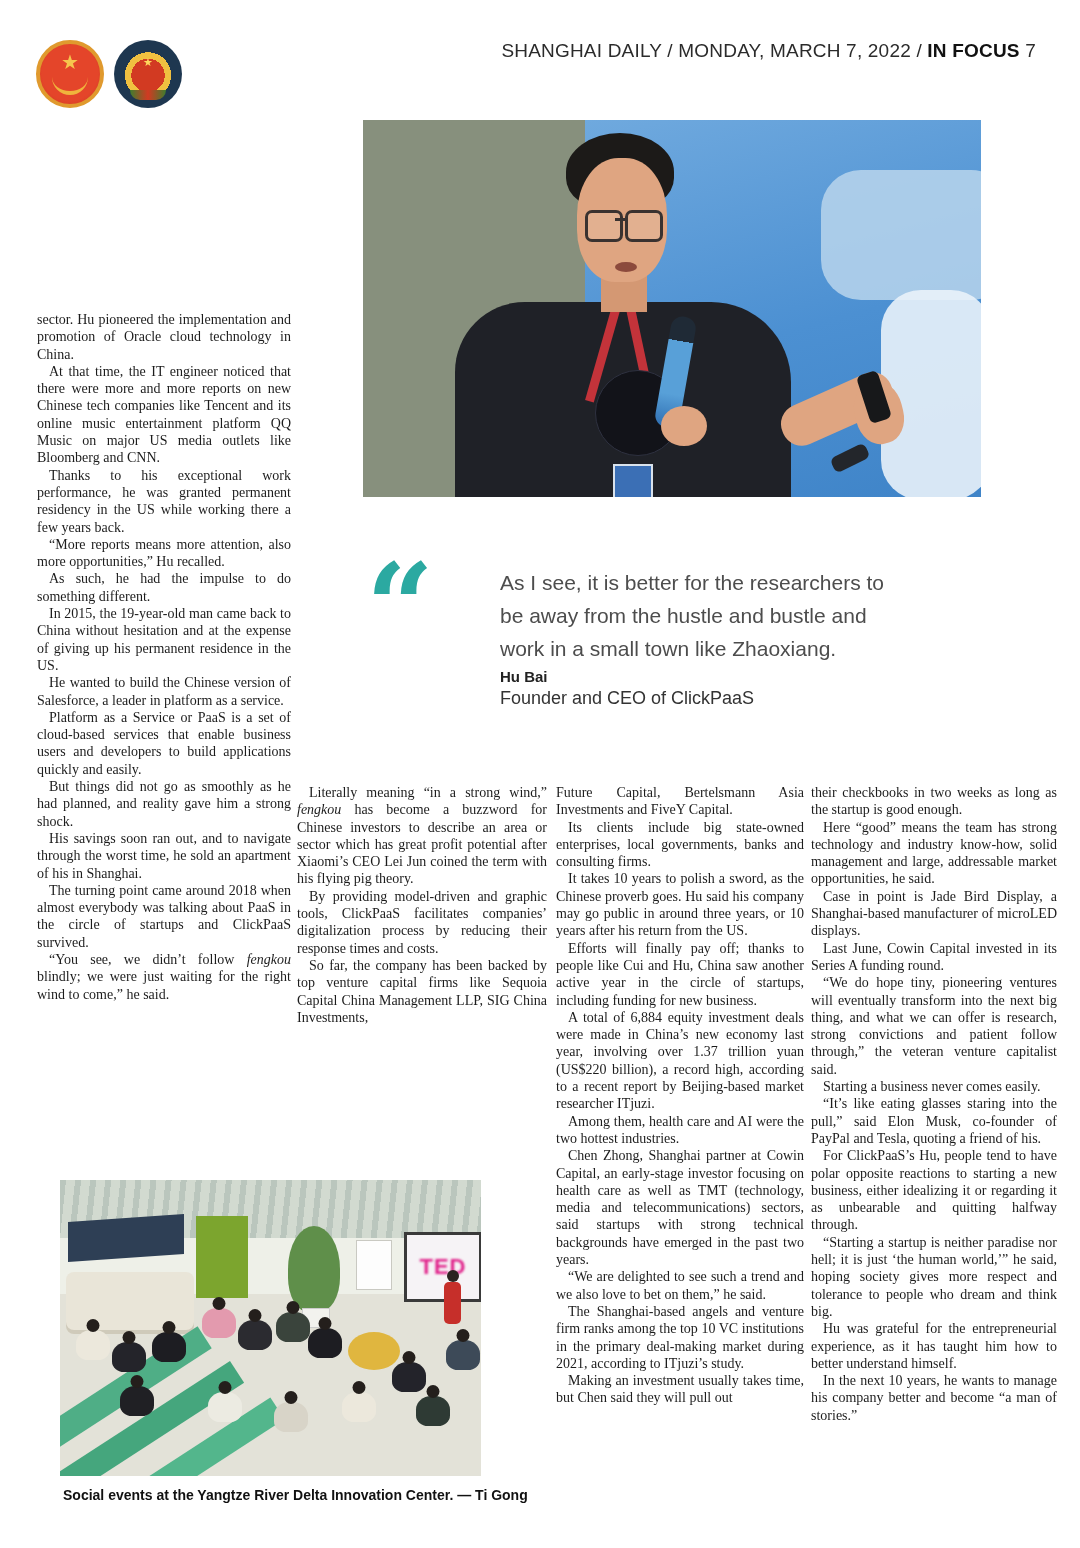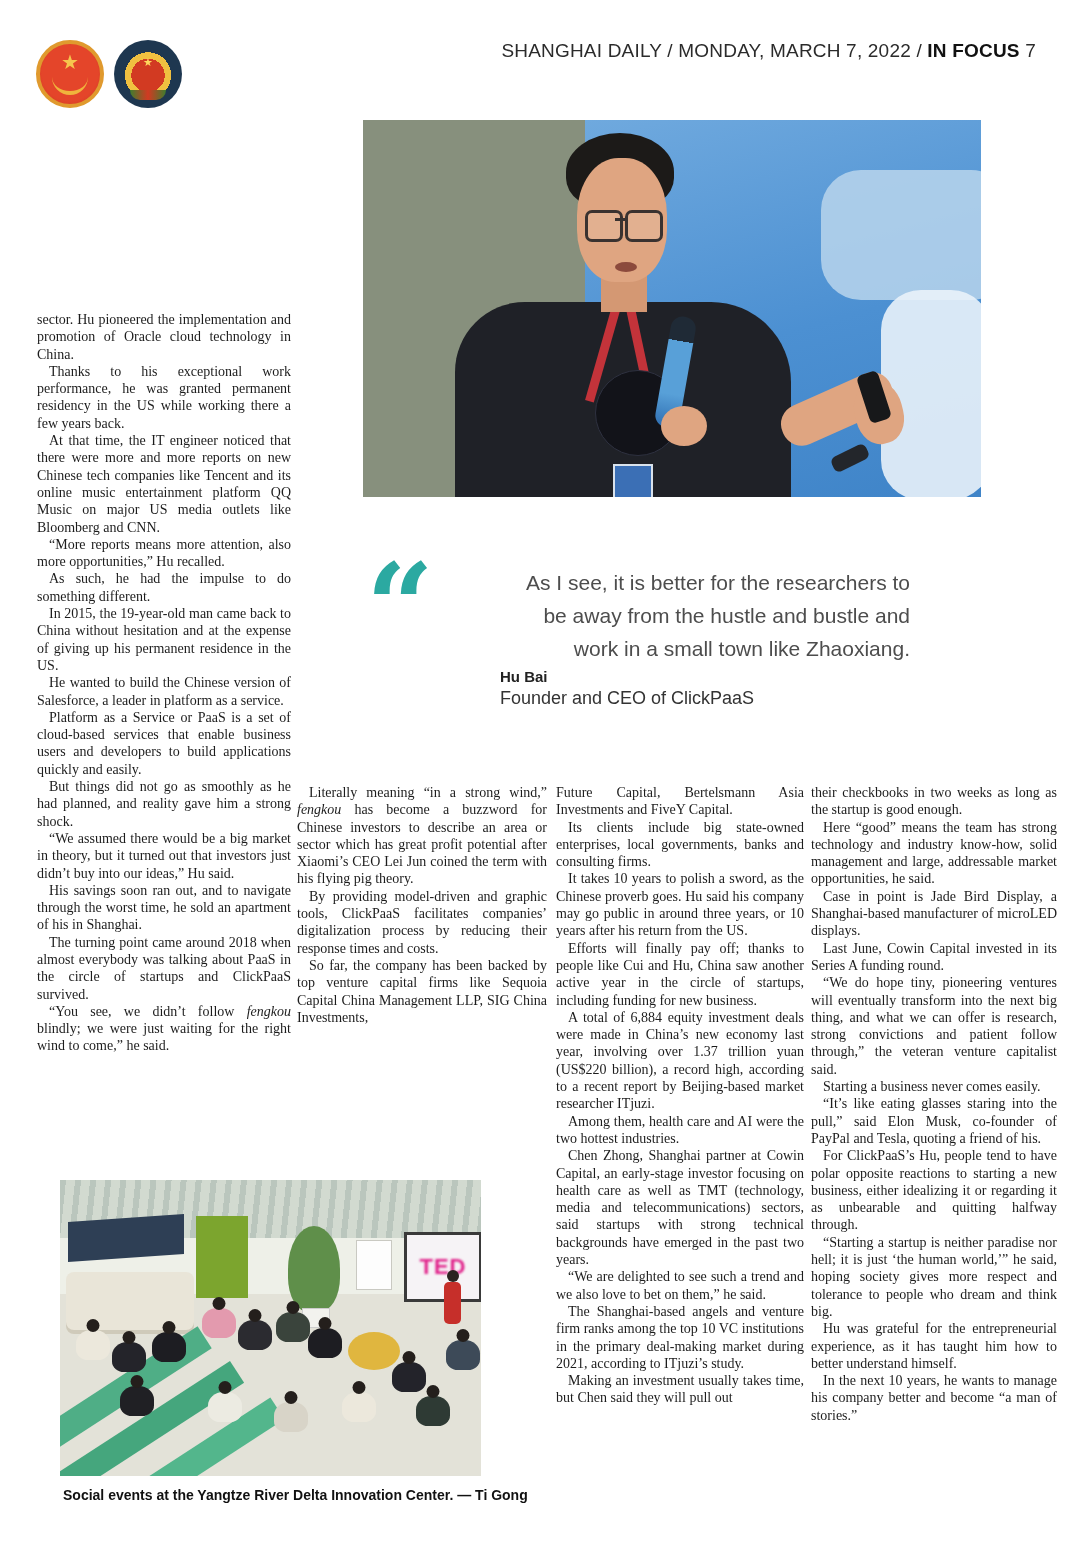--- a/index.html
+++ b/index.html
@@ -62,21 +62,21 @@
              transform:rotate(-14deg);}
   .pt-clicker{position:absolute;left:500px;top:252px;width:22px;height:50px;background:#17181a;border-radius:6px;
               transform:rotate(-18deg);}
   .pt-watch{position:absolute;left:468px;top:330px;width:38px;height:16px;background:#23262b;border-radius:6px;
             transform:rotate(-26deg);}
 
   
   .quote-mark{position:absolute;left:366px;top:548px;font-size:118px;line-height:1;
               font-family:"DejaVu Serif",serif;font-weight:bold;}
   .quote-text{position:absolute;left:500px;top:566px;width:410px;font-family:"Liberation Sans",sans-serif;
-              font-size:21px;line-height:33px;color:#4d4d4d;font-weight:normal;text-align:right;}
+              font-size:21px;line-height:33px;color:#4d4d4d;font-weight:normal;}
   .quote-author{position:absolute;left:500px;top:668px;font-family:"Liberation Sans",sans-serif;
                 font-size:15px;font-weight:bold;color:#222;}
   .quote-role{position:absolute;left:500px;top:688px;font-family:"Liberation Sans",sans-serif;
               font-size:18px;color:#333;}
 
   
   .col{position:absolute;font-size:14px;line-height:17.3px;text-align:justify;color:#1c1c1c;}
   .col p{margin:0;text-indent:12px;}
   .col p.flush{text-indent:0;}
   .col1{left:37px;top:283px;width:254px;margin-top:28px;}
@@ -151,29 +151,28 @@
     <div class="pt-watch"></div>
   </div>
 
   <div class="quote-mark" style="color: rgb(43, 169, 161);">“</div>
   <div class="quote-text">As I see, it is better for the researchers to be away from the hustle and bustle and work in a small town like Zhaoxiang.</div>
   <div class="quote-author">Hu Bai</div>
   <div class="quote-role">Founder and CEO of ClickPaaS</div>
 
   <div class="col col1">
       <p class="flush">sector. Hu pioneered the implementation and promotion of Oracle cloud technology in China.</p>
+      <p>At that time, the IT engineer noticed that there were more and more reports on new Chinese tech companies like Tencent and its online music entertainment platform QQ Music on major US media outlets like Bloomberg and CNN.</p>
       <p>Thanks to his exceptional work performance, he was granted permanent residency in the US while working there a few years back.</p>
-      <p>At that time, the IT engineer noticed that there were more and more reports on new Chinese tech companies like Tencent and its online music entertainment platform QQ Music on major US media outlets like Bloomberg and CNN.</p>
       <p>“More reports means more attention, also more opportunities,” Hu recalled.</p>
       <p>As such, he had the impulse to do something different.</p>
       <p>In 2015, the 19-year-old man came back to China without hesitation and at the expense of giving up his permanent residence in the US.</p>
       <p>He wanted to build the Chinese version of Salesforce, a leader in platform as a service.</p>
       <p>Platform as a Service or PaaS is a set of cloud-based services that enable business users and developers to build applications quickly and easily.</p>
       <p>But things did not go as smoothly as he had planned, and reality gave him a strong shock.</p>
-      <p>“We assumed there would be a big market in theory, but it turned out that investors just didn’t buy into our ideas,” Hu said.</p>
       <p>His savings soon ran out, and to navigate through the worst time, he sold an apartment of his in Shanghai.</p>
       <p>The turning point came around 2018 when almost everybody was talking about PaaS in the circle of startups and ClickPaaS survived.</p>
       <p>“You see, we didn’t follow <i>fengkou</i> blindly; we were just waiting for the right wind to come,” he said.</p>
     </div>
   <div class="col col2">
       <p>Literally meaning “in a strong wind,” <i>fengkou</i> has become a buzzword for Chinese investors to describe an area or sector which has great profit potential after Xiaomi’s CEO Lei Jun coined the term with his flying pig theory.</p>
       <p>By providing model-driven and graphic tools, ClickPaaS facilitates companies’ digitalization process by reducing their response times and costs.</p>
       <p>So far, the company has been backed by top venture capital firms like Sequoia Capital China Management LLP, SIG China Investments,</p>
     </div>
   <div class="col col3">

